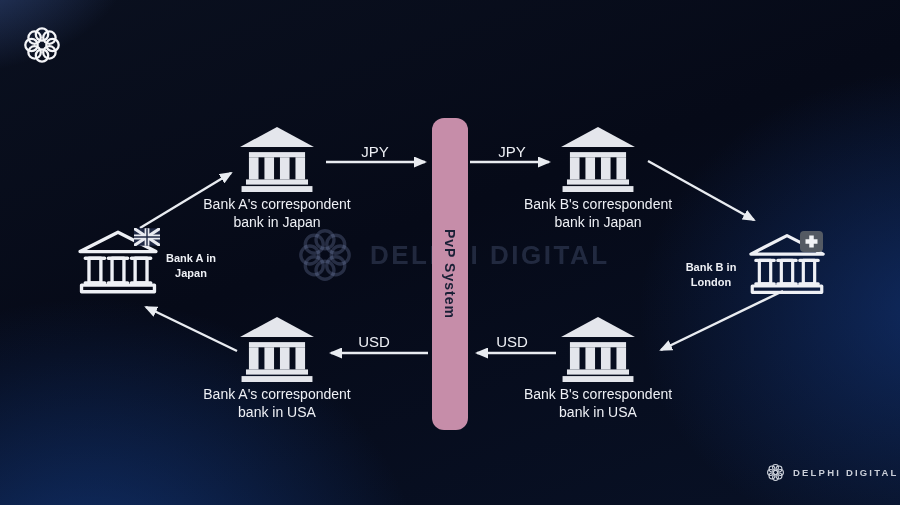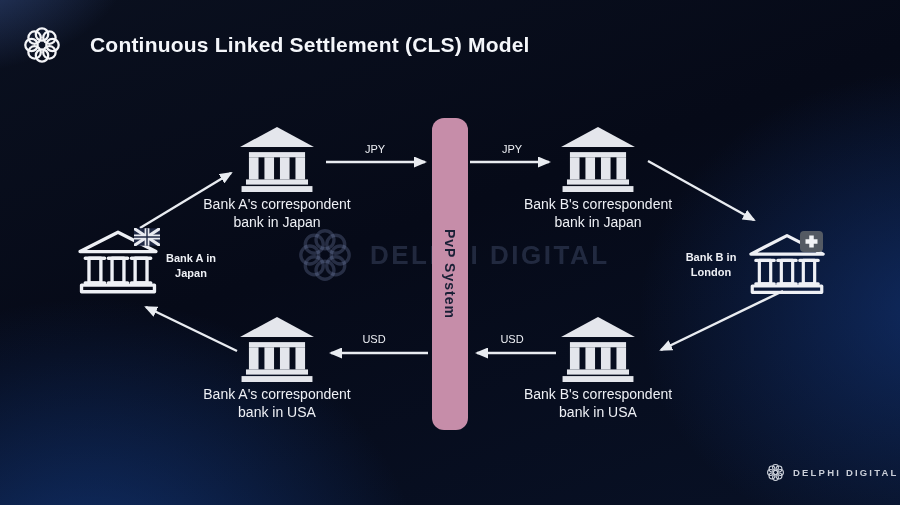--- a/index.html
+++ b/index.html
@@ -24,21 +24,21 @@
   .watermark .wm-knot{width:58px;height:58px;color:rgba(134,152,198,.26);}
   .watermark .wm-text{font-size:26px;font-weight:bold;letter-spacing:2.5px;color:rgba(134,152,198,.22);white-space:nowrap;}
   
   .pvp{left:432px;top:118px;width:36px;height:312px;border-radius:12px;background:#c68da9;
        display:flex;align-items:center;justify-content:center;z-index:2;}
   .pvp span{writing-mode:vertical-rl;font-size:14px;font-weight:bold;letter-spacing:1px;color:#1a2036;white-space:nowrap;}
   
   .bank-icon{display:block;}
   .node-label{font-size:14px;line-height:1.3;text-align:center;color:#eef0f5;z-index:3;}
   .node-label.big{font-size:11px;font-weight:bold;line-height:1.35;}
-  .flow-label{width:44px;text-align:center;font-size:11px;color:#eef0f5;z-index:3;}
+  .flow-label{width:44px;text-align:center;font-size:15px;color:#eef0f5;z-index:3;}
   .flag-uk{left:134px;top:228px;width:26px;height:18px;z-index:4;}
   .flag-ch{left:800px;top:231px;width:23px;height:21px;z-index:4;}
   
   .footer-brand{left:766px;top:463px;display:flex;align-items:center;gap:8px;}
   .footer-brand .fb-knot{width:19px;height:19px;color:#ccd1da;}
   .footer-brand .fb-text{font-size:9.5px;font-weight:bold;letter-spacing:2.2px;color:#c9ced8;white-space:nowrap;}
 </style>
 </head>
 <body>
 
@@ -91,21 +91,20 @@
       <symbol id="flag-ch" viewBox="0 0 23 21">
         <rect width="23" height="21" rx="4" fill="#545a63"></rect>
         <path d="M11.5 4.5 V16.5 M5.5 10.5 H17.5" stroke="#f2f3f6" stroke-width="4.5"></path>
       </symbol>
     </defs>
   </svg>
 
   <svg class="abs logo">
       <use href="#knot" xlink:href="#knot"></use>
     </svg>
-  <div class="abs title">Continuous Linked Settlement (CLS) Model</div>
 
   <div class="abs watermark">
     <svg class="wm-knot">
         <use href="#knot" xlink:href="#knot"></use>
       </svg>
     <span class="wm-text">DELPHI DIGITAL</span>
   </div>
 
   <svg class="abs arrows" viewBox="0 0 900 505">
     <defs>
@@ -145,21 +144,21 @@
     </div>
   </div>
 
   <div>
     <svg class="abs bank-icon" style="left:748px;top:233px;width:78px;height:62px;">
         <use href="#bank-outline" xlink:href="#bank-outline"></use>
       </svg>
     <svg class="abs flag-ch">
         <use href="#flag-ch" xlink:href="#flag-ch"></use>
       </svg>
-    <div class="abs node-label big" style="left:672px;top:250px;width:78px;">
+    <div class="abs node-label big" style="left:672px;top:260px;width:78px;">
       <div>Bank B in</div>
       <div>London</div>
     </div>
   </div>
 
   <div>
     <svg class="abs bank-icon" style="left:240px;top:127px;width:74px;height:65px;">
         <use href="#bank-solid" xlink:href="#bank-solid"></use>
       </svg>
     <div class="abs node-label" style="left:192px;top:195px;width:170px;">

